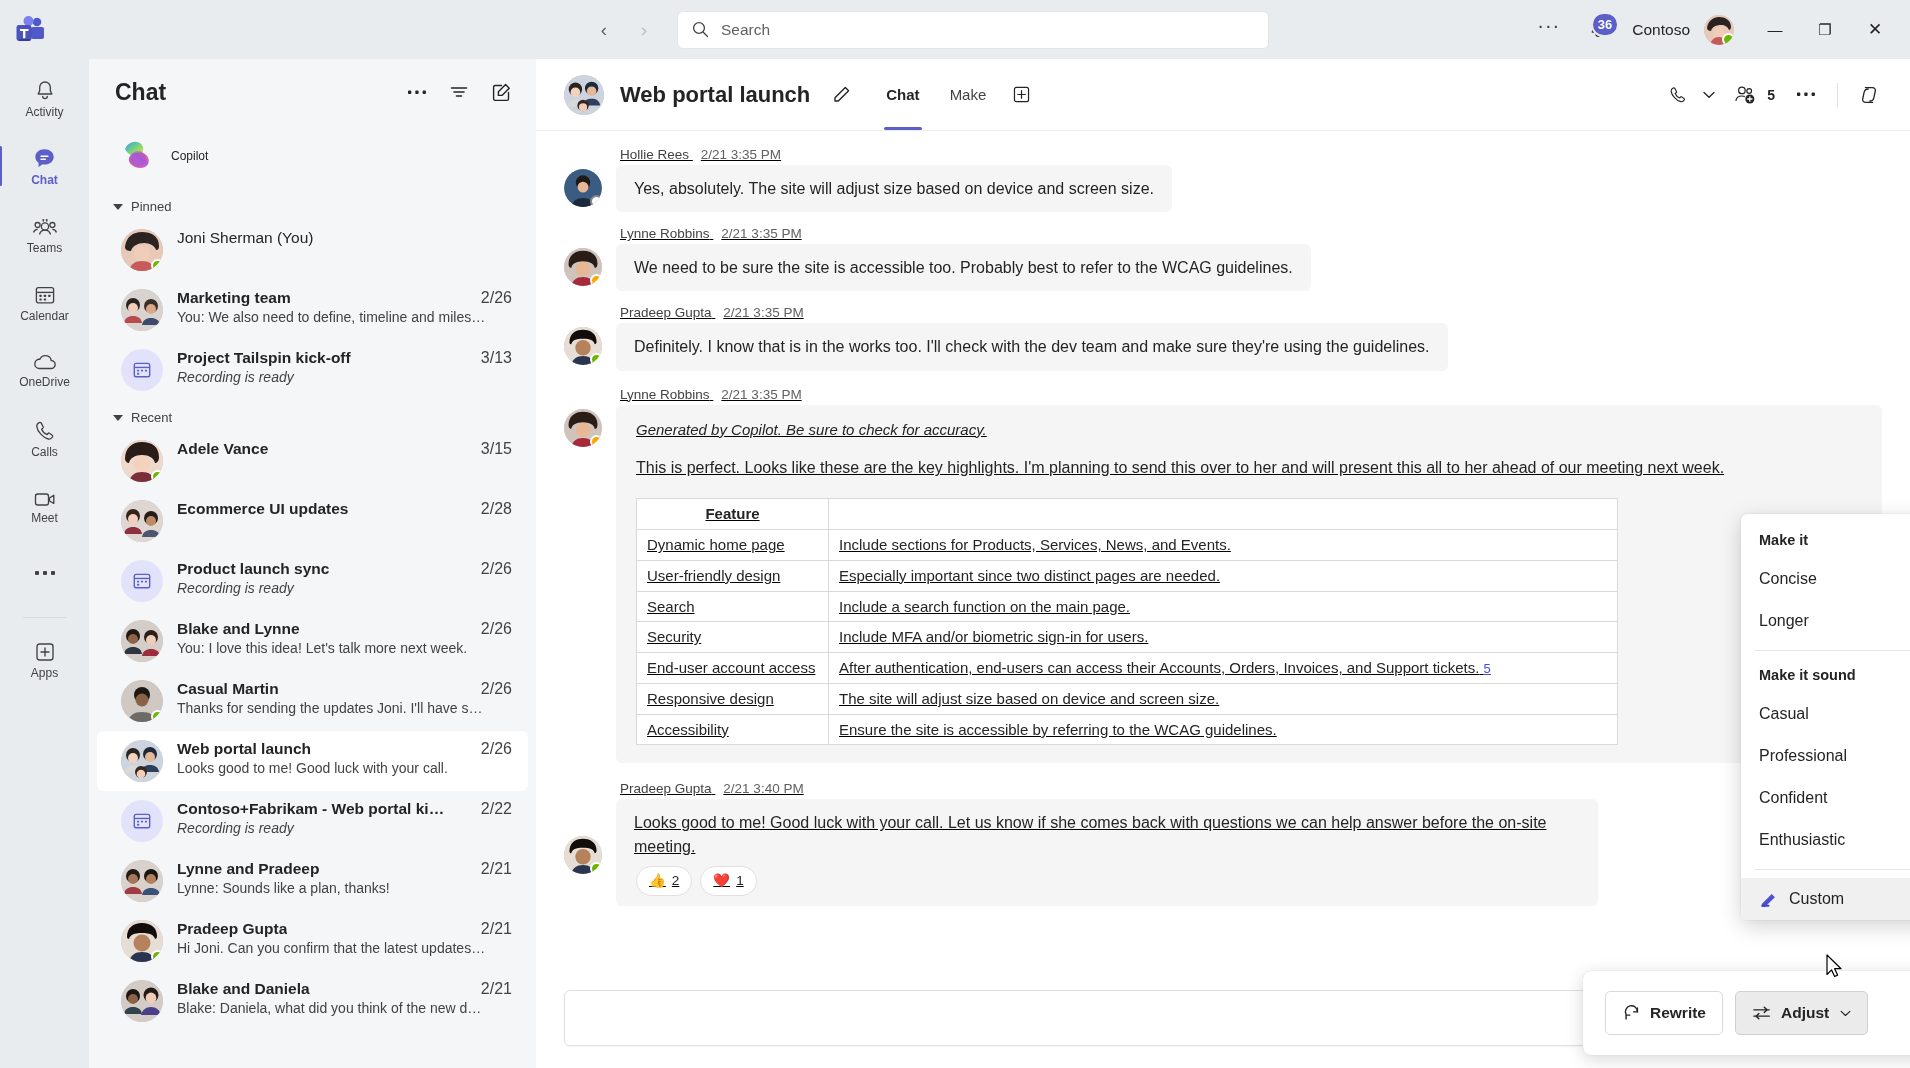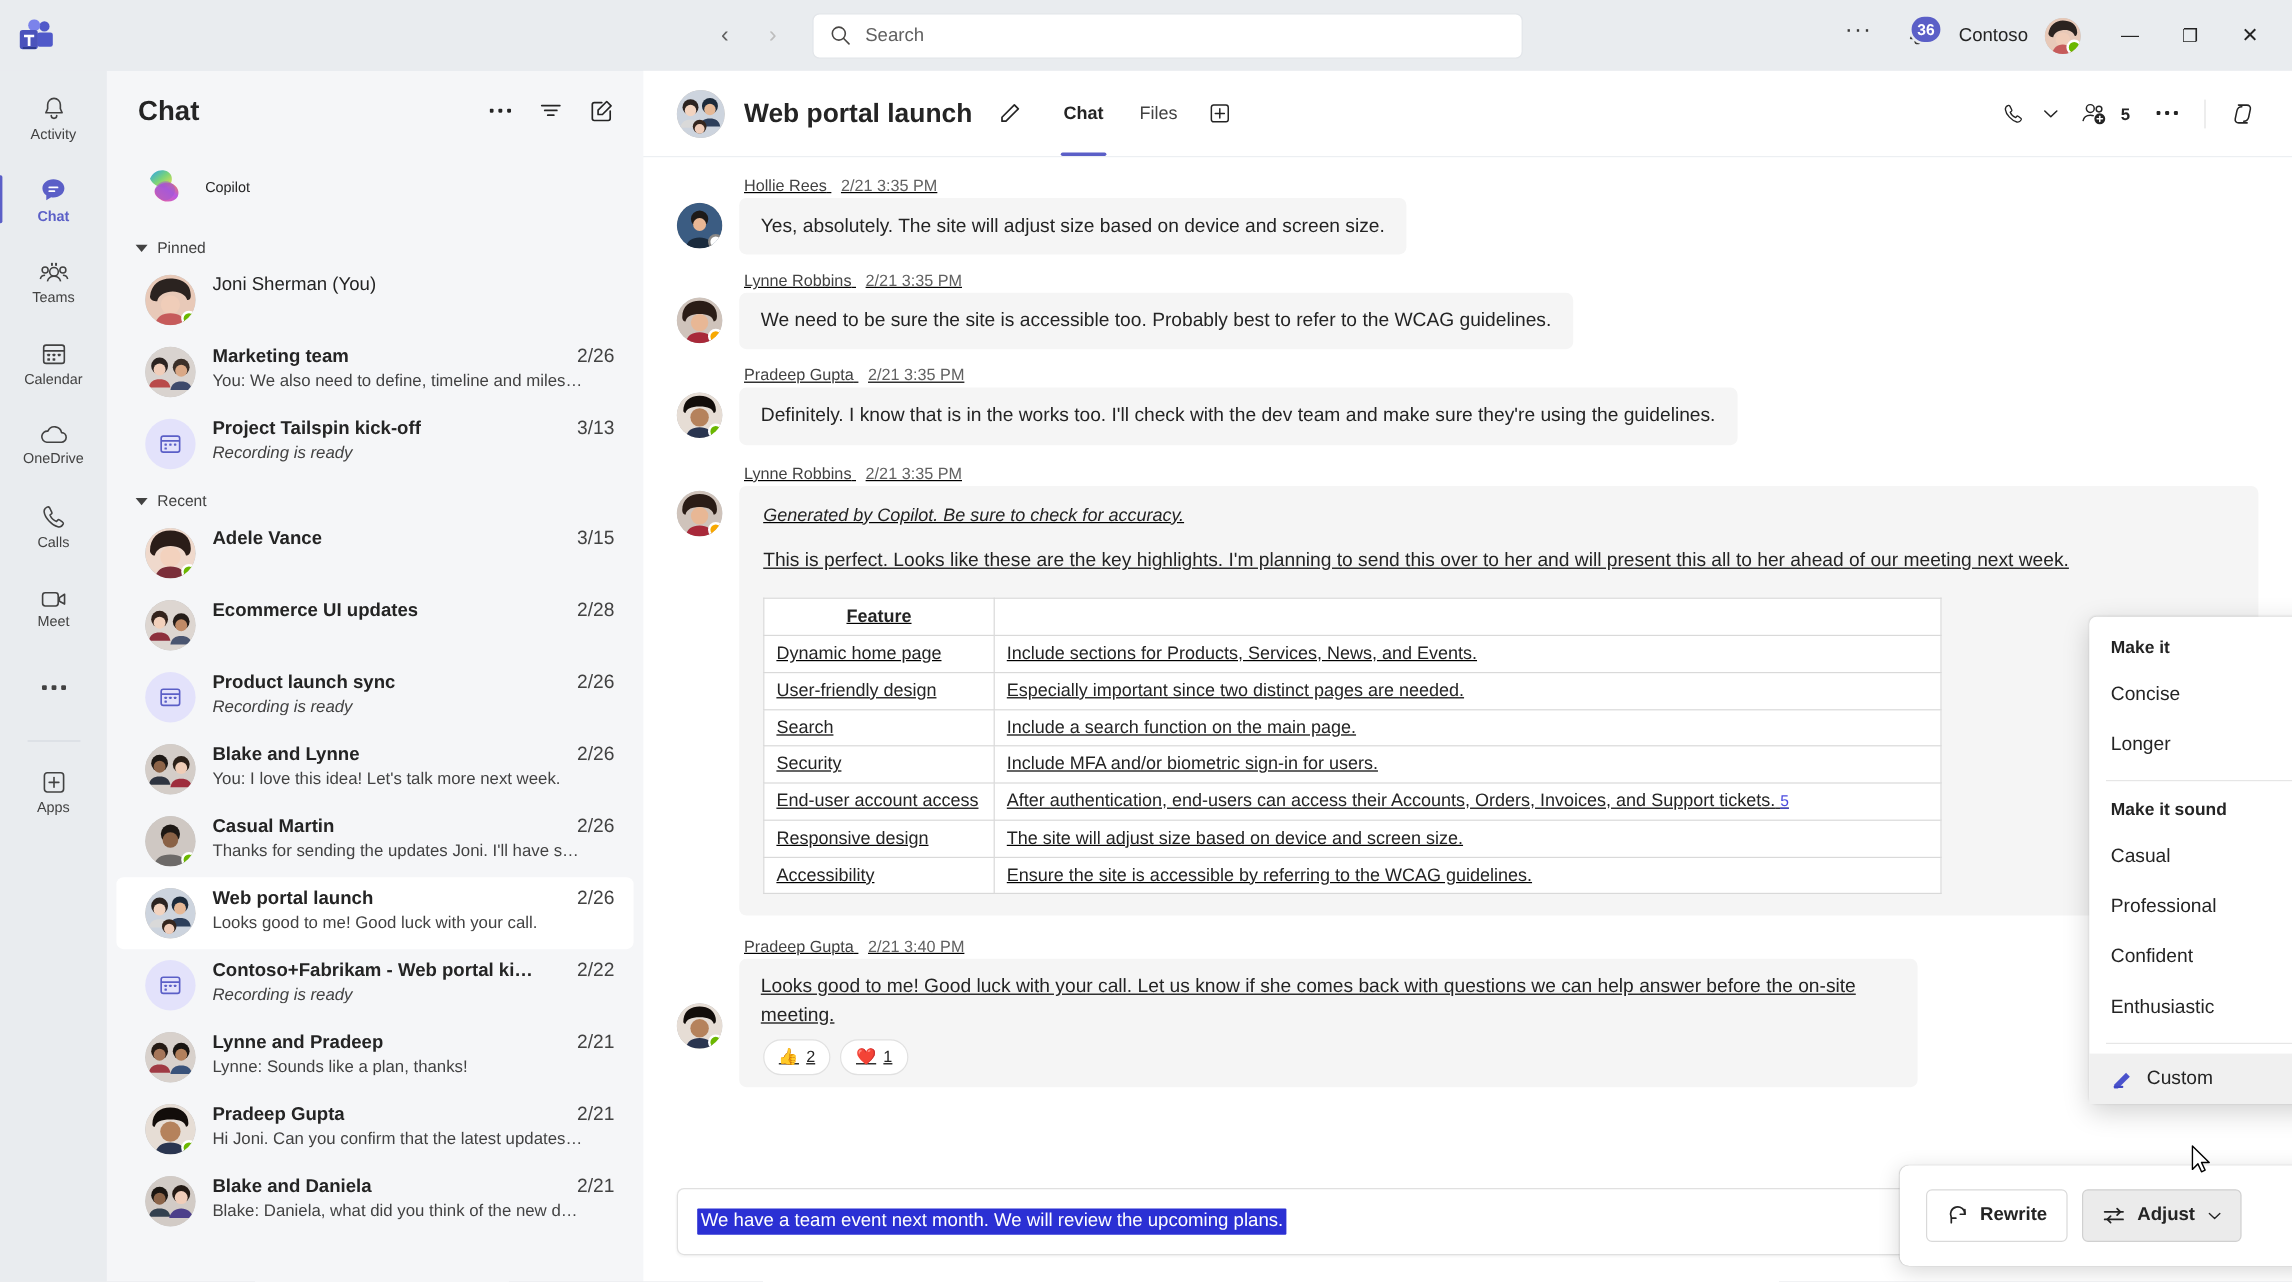--- a/index.html
+++ b/index.html
@@ -736,21 +736,21 @@
         <div class="iconbtn" style="margin-left:14px;">
           <svg width="20" height="20" viewBox="0 0 20 20">
             <path d="M14.3 2.4l3.3 3.3L7.3 16H4v-3.3z" fill="none" stroke="#242424" stroke-width="1.4" stroke-linejoin="round"></path>
           </svg>
         </div>
         <div class="ch-tabs">
           <div class="ch-tab active">
             <span>Chat</span>
           </div>
           <div class="ch-tab">
-            <span>Files</span>
+            <span>Make</span>
           </div>
           <div class="iconbtn">
             <svg width="19" height="19" viewBox="0 0 20 20">
               <rect x="2.6" y="2.6" width="14.8" height="14.8" rx="2" fill="none" stroke="#242424" stroke-width="1.3"></rect>
               <line x1="10" y1="6" x2="10" y2="14" stroke="#242424" stroke-width="1.3" stroke-linecap="round"></line>
               <line x1="6" y1="10" x2="14" y2="10" stroke="#242424" stroke-width="1.3" stroke-linecap="round"></line>
             </svg>
           </div>
         </div>
 
@@ -958,21 +958,20 @@
                   <span>1</span>
                 </div>
               </div>
             </div>
           </div>
         </div>
       </div>
 
       <div class="compose-wrap">
         <div class="compose">
-          <span class="compose-text">We have a team event next month. We will review the upcoming plans.</span>
           <div class="compose-actions">
             <div class="iconbtn">
               <svg width="22" height="22" viewBox="0 0 24 24">
                 <path d="M3 18L8.5 5h1.6L15.5 18" fill="none" stroke="#242424" stroke-width="1.4" stroke-linecap="round"></path>
                 <line x1="5.6" y1="14" x2="13" y2="14" stroke="#242424" stroke-width="1.4" stroke-linecap="round"></line>
                 <path d="M17 14.5l5 5M22 14.5l-5 5" stroke="#242424" stroke-width="1.4" stroke-linecap="round"></path>
               </svg>
             </div>
             <div class="iconbtn">
               <svg width="22" height="22" viewBox="0 0 24 24">

